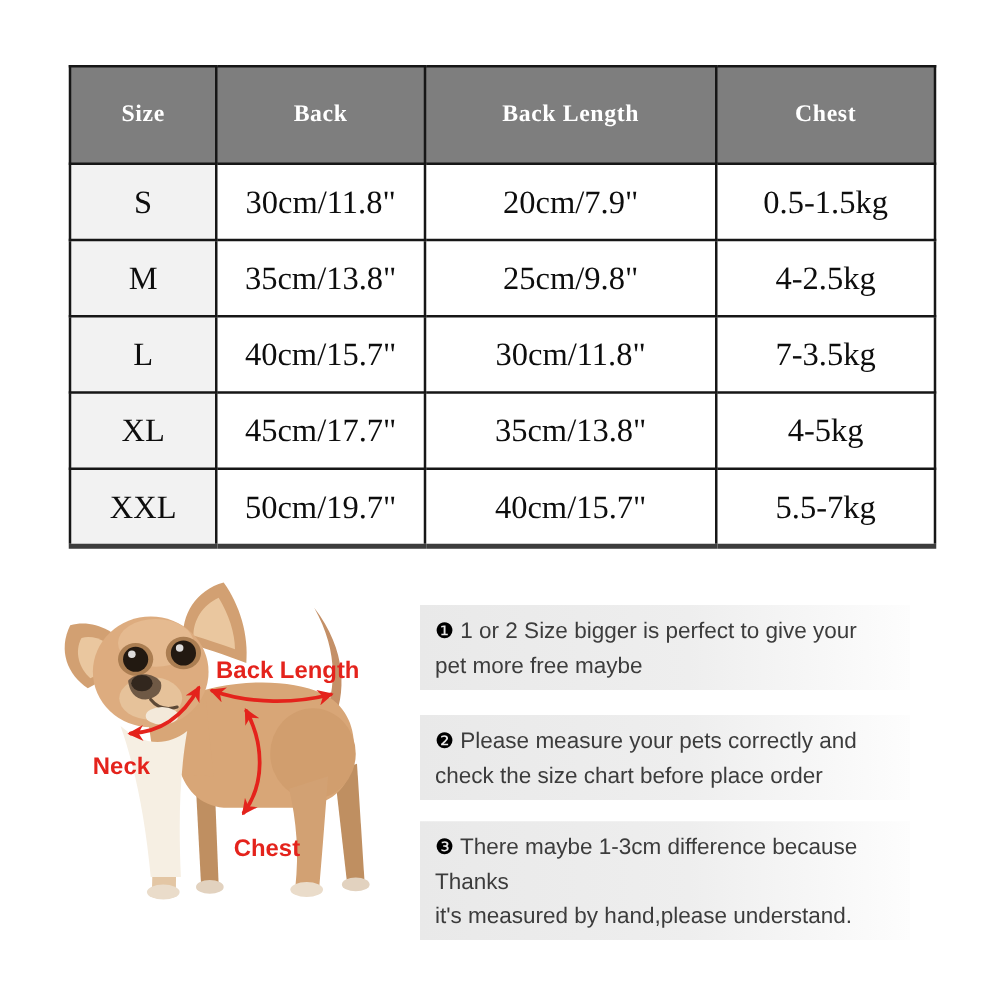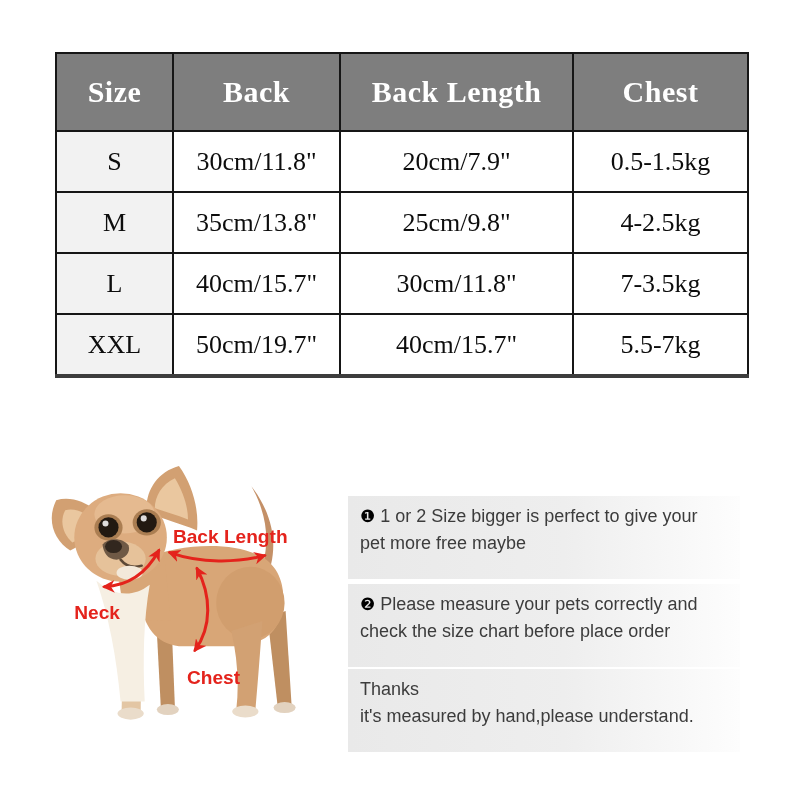--- a/index.html
+++ b/index.html
@@ -8,38 +8,38 @@
     font-family:"Liberation Serif", serif;overflow:hidden;
   }
   .page{position:absolute;left:0;top:0;width:800px;height:800px;background:#fff;}
 
   
   table.size-table{
     position:absolute;left:55px;top:52px;width:692px;
     border-collapse:collapse;table-layout:fixed;
   }
   table.size-table th{
-    background:#7e7e7e;color:#ffffff;font-weight:bold;font-size:30px;
+    background:#7e7e7e;color:#ffffff;font-weight:bold;font-size:19px;
     height:74px;border:2px solid #161616;text-align:center;
     font-family:"Liberation Serif", serif;letter-spacing:.5px;
   }
   table.size-table td{
     font-size:26px;color:#0d0d0d;text-align:center;height:57px;
     border:2px solid #161616;background:#ffffff;
     font-family:"Liberation Serif", serif;
   }
   table.size-table td.size-col{background:#f2f2f2;}
   table.size-table tr.last td{border-bottom:4px solid #3d3d3d;}
 
   
   .note{
-    position:absolute;left:348px;width:392px;box-sizing:border-box;
+    position:absolute;left:336px;width:392px;box-sizing:border-box;
     background:linear-gradient(90deg,#e9e9e9 0%,#eeeeee 55%,#fdfdfd 100%);
     color:#3c3c3c;font-family:"Liberation Sans", sans-serif;
-    font-size:18px;line-height:27px;padding:7px 12px 22px 12px;margin-top:12px;
+    font-size:18px;line-height:27px;padding:7px 12px 6px 12px;
   }
   .note .bullet{color:#000;font-family:"DejaVu Sans", sans-serif;font-size:17px;}
   #note-1{top:484px;}
   #note-2{top:572px;}
   #note-3{top:657px;}
 
   
   .diagram{position:absolute;left:28px;top:458px;width:322px;height:322px;}
 </style>
 </head>
@@ -73,20 +73,26 @@
         <td class="size-col">M</td>
         <td>35cm/13.8"</td>
         <td>25cm/9.8"</td>
         <td>4-2.5kg</td>
       </tr>
       <tr>
         <td class="size-col">L</td>
         <td>40cm/15.7"</td>
         <td>30cm/11.8"</td>
         <td>7-3.5kg</td>
+      </tr>
+      <tr>
+        <td class="size-col">XL</td>
+        <td>45cm/17.7"</td>
+        <td>35cm/13.8"</td>
+        <td>4-5kg</td>
       </tr>
       <tr class="last">
         <td class="size-col">XXL</td>
         <td>50cm/19.7"</td>
         <td>40cm/15.7"</td>
         <td>5.5-7kg</td>
       </tr>
     </tbody>
   </table>
 
@@ -157,17 +163,18 @@
     <div><span class="bullet">❶</span> <span>1 or 2 Size bigger is perfect to give your</span></div>
     <div>pet more free maybe</div>
   </div>
 
   <div class="note" id="note-2">
     <div><span class="bullet">❷</span> <span>Please measure your pets correctly and</span></div>
     <div>check the size chart before place order</div>
   </div>
 
   <div class="note" id="note-3">
+    <div><span class="bullet">❸</span> <span>There maybe 1-3cm difference because</span></div>
     <div>Thanks</div>
     <div>it's measured by hand,please understand.</div>
   </div>
 
 </div>
 
 </body></html>

